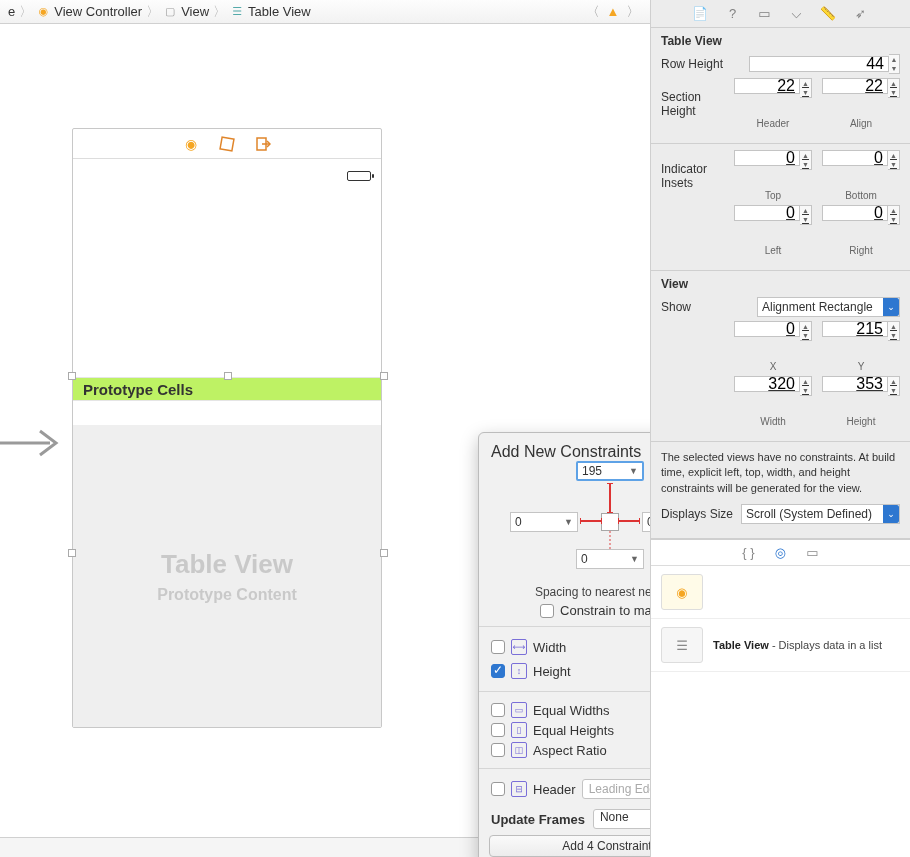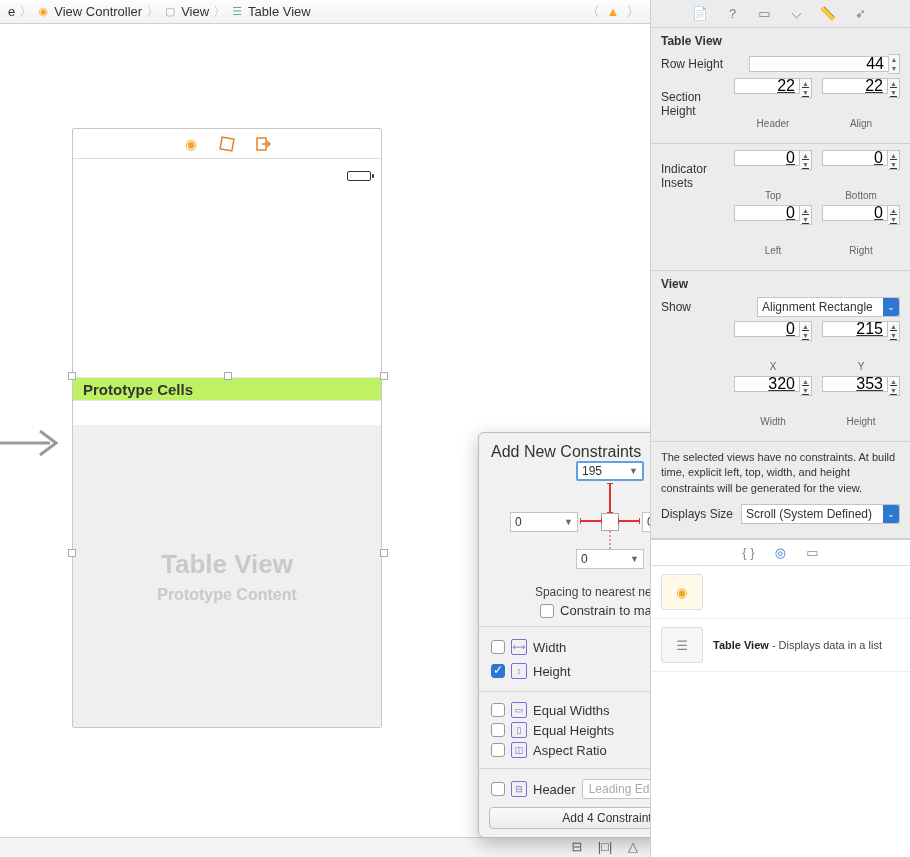--- a/index.html
+++ b/index.html
@@ -320,20 +320,24 @@
 
   <div class="cons-row">
     <span class="cb"></span>
     <span class="dim-ico">⊟</span>
     <span>Header</span>
     <div class="align-sel">
         <span>Leading Edges</span>
       </div>
   </div>
 
+  <div class="frames-row">
+    <span style="font-weight:600">Update Frames</span>
+    <div class="frames-sel"><span>None</span></div>
+  </div>
 
   <div class="add-btn">
     <span>Add 4 Constraints</span>
   </div>
 
 </div>
 
 <div class="inspector">
   <div class="insp-tabs">
     <span class="insp-tab">📄</span>

